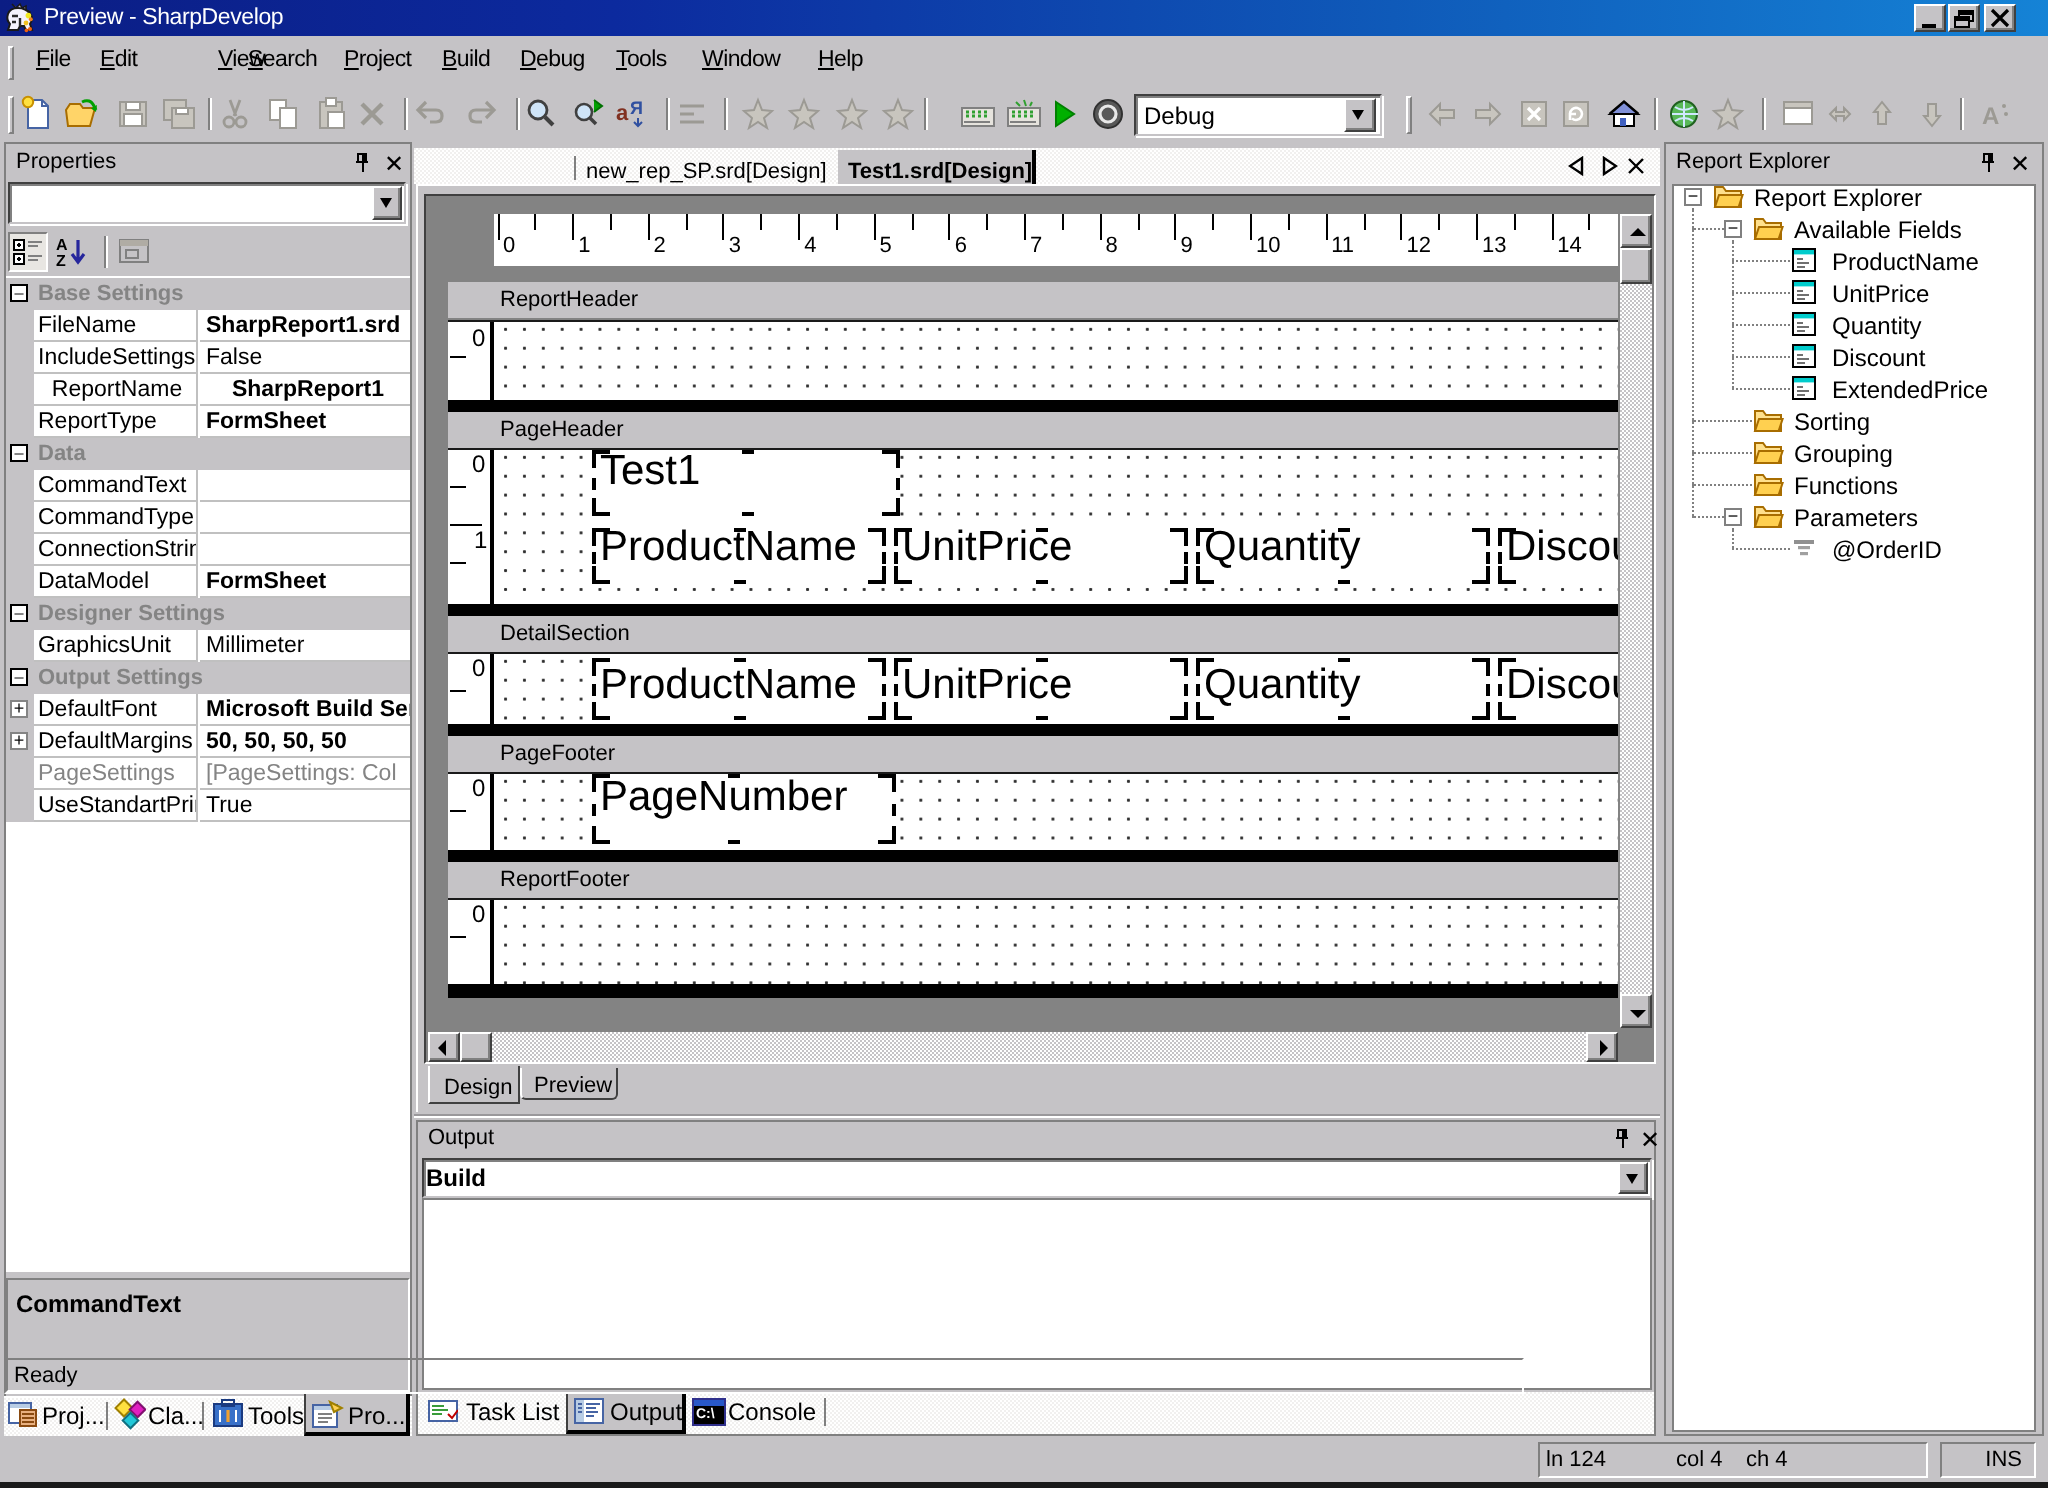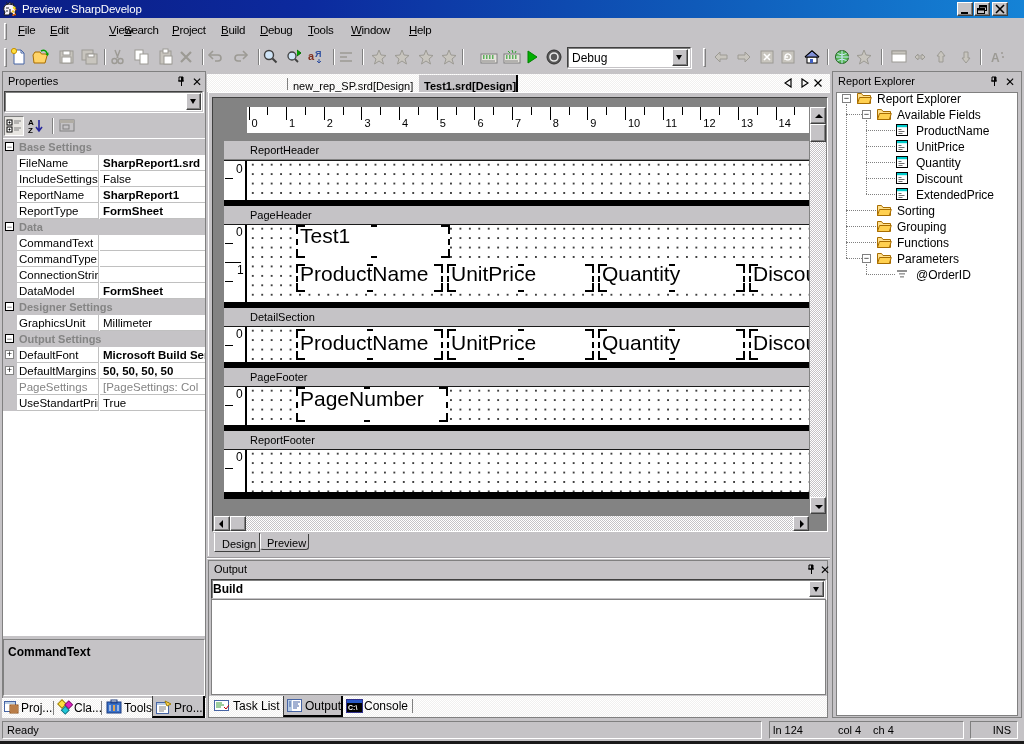--- a/index.html
+++ b/index.html
@@ -288,21 +288,21 @@
 <div class="prow" style="top:17px;">
       <div class="pgut"></div>
       <div class="pname" style="">FileName</div>
       <div class="pval" style="font-weight:bold;">SharpReport1.srd</div>
     </div>
 <div class="prow" style="top:33px;">
       <div class="pgut"></div>
       <div class="pname" style="">IncludeSettings</div>
       <div class="pval" style="">False</div>
     </div>
-<div class="prow" style="top:49px;">
+<div class="prow" style="top:49px;text-align:center;">
       <div class="pgut"></div>
       <div class="pname" style="">ReportName</div>
       <div class="pval" style="font-weight:bold;">SharpReport1</div>
     </div>
 <div class="prow" style="top:65px;">
       <div class="pgut"></div>
       <div class="pname" style="">ReportType</div>
       <div class="pval" style="font-weight:bold;">FormSheet</div>
     </div>
 <div class="prow pcat" style="top:81px;">
@@ -776,19 +776,19 @@
 <div class="abs" style="left:866px;top:274px;width:29px;height:1px;border-top:1px dotted #808080;"></div>
 <div class="abs" style="left:895px;top:267px;"><svg width="14" height="14" viewBox="0 0 14 14">
         <rect x="2" y="3" width="10" height="2" fill="#909090"></rect>
         <rect x="4" y="6" width="6" height="1.6" fill="#a0a0a0"></rect>
         <rect x="5" y="9" width="4" height="1.6" fill="#a0a0a0"></rect>
       </svg></div>
 <div class="trow" style="left:916px;top:268px;">@OrderID</div>
 </div>
 
 <div class="abs" style="left:0;top:719px;width:1024px;height:22px;background:#c5c3c6;"></div>
-<div class="abs sunken" style="left:2px;top:721px;width:760px;height:18px;padding:2px 0 0 4px;">Ready</div>
+<div class="abs sunken" style="left:2px;top:679px;width:760px;height:18px;padding:2px 0 0 4px;">Ready</div>
 <div class="abs sunken" style="left:769px;top:721px;width:195px;height:18px;"></div>
 <div class="abs" style="left:773px;top:724px;">ln 124</div>
 <div class="abs" style="left:838px;top:724px;">col 4</div>
 <div class="abs" style="left:873px;top:724px;">ch 4</div>
 <div class="abs sunken" style="left:970px;top:721px;width:48px;height:18px;padding:2px 6px 0 0;text-align:right;">INS</div>
 <div class="abs" style="left:0;top:741px;width:1024px;height:3px;background:#1a1a1a;"></div>
 
 </body></html>

